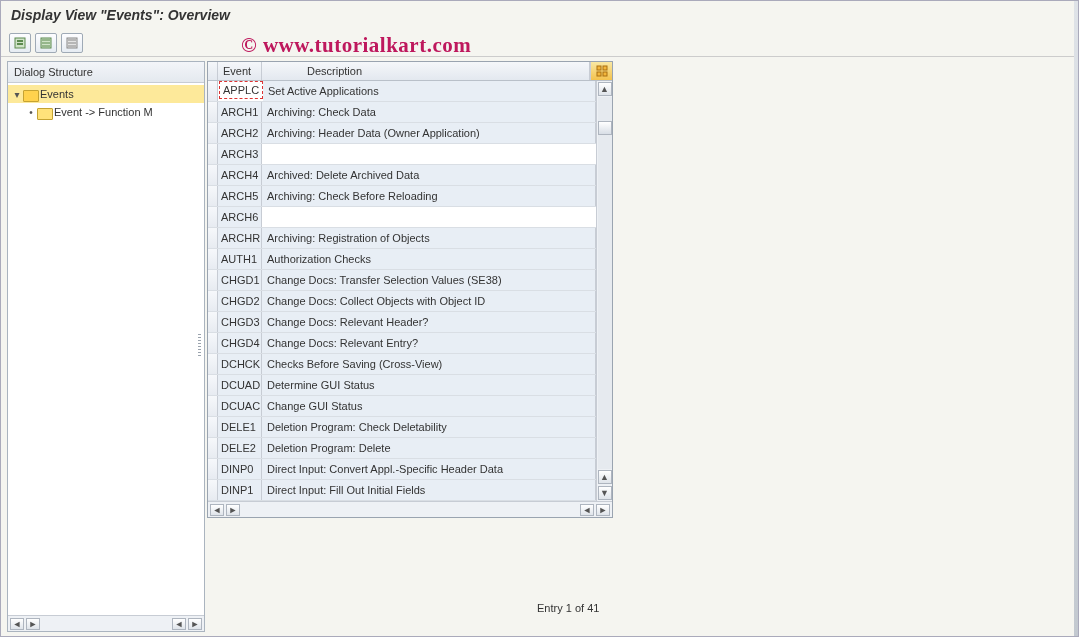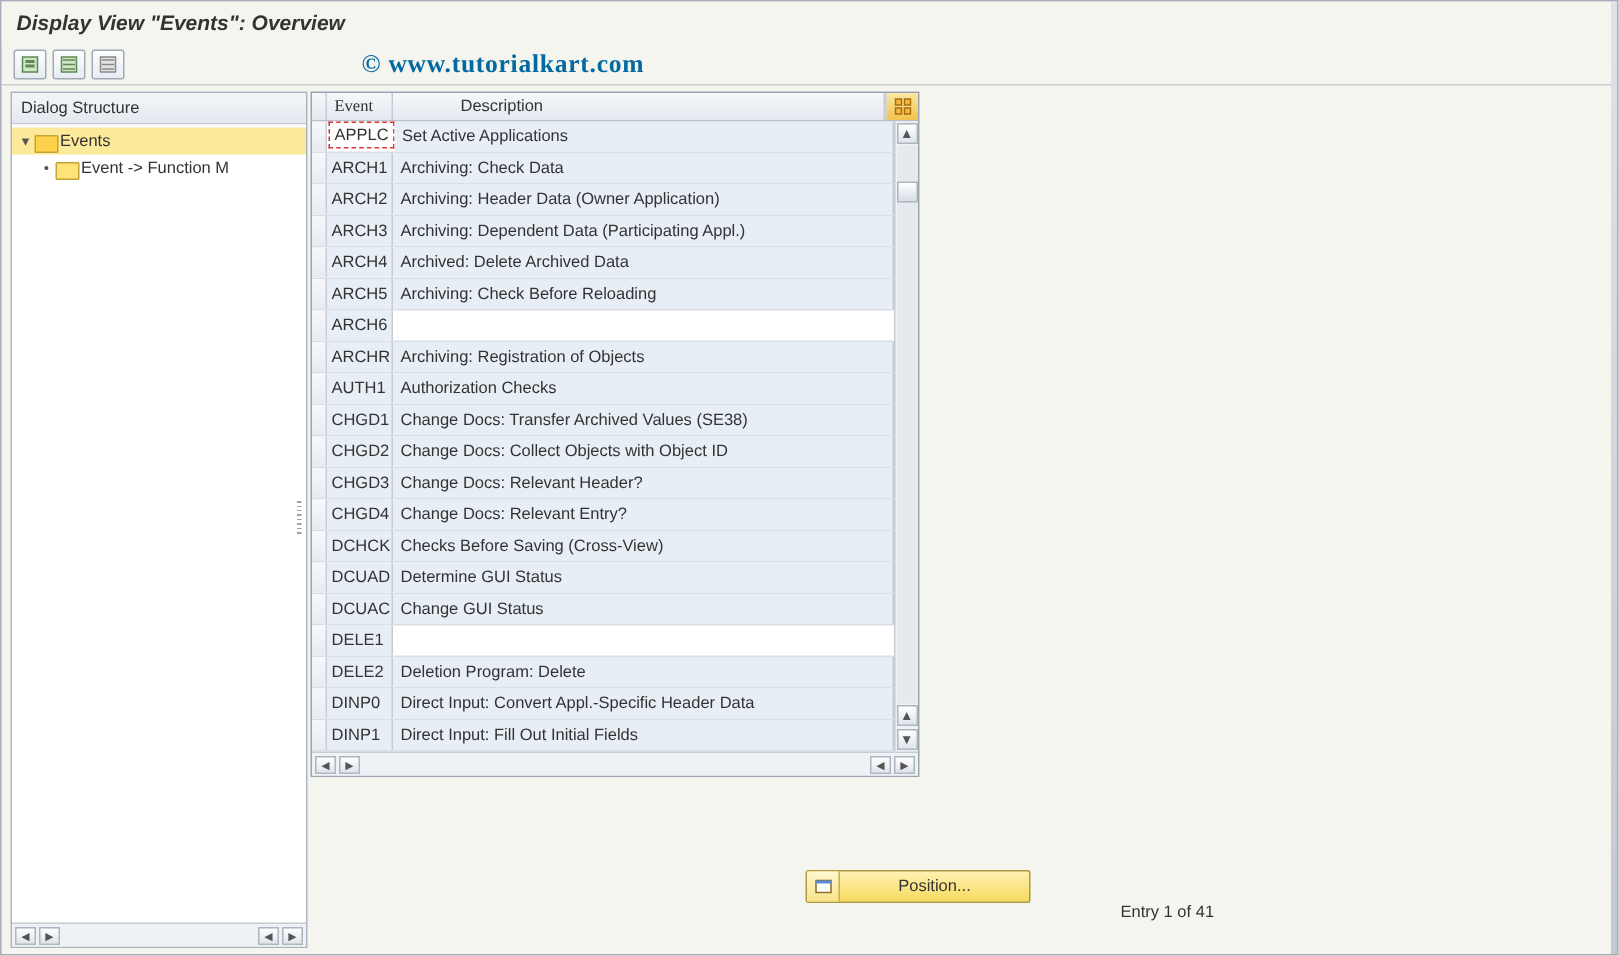--- a/index.html
+++ b/index.html
@@ -42,23 +42,23 @@
       background: linear-gradient(#fdfdff,#e6ecf3);
       display: flex;
       align-items: center;
       justify-content: center;
       cursor: pointer;
     }
     .watermark {
       position: absolute;
       left: 240px;
       top: 32px;
-      font-size: 17px;
+      font-size: 21px;
       font-weight: bold;
-      color: #0369a1;
+      color: #be185d;
       font-family: "Times New Roman", serif;
       letter-spacing: 0.5px;
     }
     .content {
       display: flex;
       height: calc(100% - 56px);
     }
     
     .leftpane {
       width: 198px;
@@ -148,21 +148,21 @@
       background:linear-gradient(#f5f7fa,#e3e8ef);
       border-bottom:1px solid #b9c0c9;
     }
     .gh-cell{
       padding:3px 5px;
       border-right:1px solid #c7ccd4;
       font-size:11px;
       color:#333;
     }
     .gh-sel{ width:10px; border-right:1px solid #c7ccd4; }
-    .gh-event{ width:44px;font-family:Liberation Serif, serif; }
+    .gh-event{ width:44px; }
     .gh-desc{ flex:1;margin-left:40px; }
     .gh-config{
       width:22px;
       display:flex;align-items:center;justify-content:center;
       border-left:1px solid #c7ccd4;
       background:linear-gradient(#f9e8a3,#f3c24e);
       cursor:pointer;
     }
     .grid-body-wrap{
       display:flex;
@@ -382,21 +382,20 @@
                 <div class="gc-desc">Archiving: Check Data</div>
               </div>
               <div class="grid-row">
                 <div class="gc-sel"></div>
                 <div class="gc-event">ARCH2</div>
                 <div class="gc-desc">Archiving: Header Data (Owner Application)</div>
               </div>
               <div class="grid-row">
                 <div class="gc-sel"></div>
                 <div class="gc-event">ARCH3</div>
-                <div class="gc-desc">Archiving: Dependent Data (Participating Appl.)</div>
               </div>
               <div class="grid-row">
                 <div class="gc-sel"></div>
                 <div class="gc-event">ARCH4</div>
                 <div class="gc-desc">Archived: Delete Archived Data</div>
               </div>
               <div class="grid-row">
                 <div class="gc-sel"></div>
                 <div class="gc-event">ARCH5</div>
                 <div class="gc-desc">Archiving: Check Before Reloading</div>
@@ -411,21 +410,21 @@
                 <div class="gc-desc">Archiving: Registration of Objects</div>
               </div>
               <div class="grid-row">
                 <div class="gc-sel"></div>
                 <div class="gc-event">AUTH1</div>
                 <div class="gc-desc">Authorization Checks</div>
               </div>
               <div class="grid-row">
                 <div class="gc-sel"></div>
                 <div class="gc-event">CHGD1</div>
-                <div class="gc-desc">Change Docs: Transfer Archived Values (SE38)</div>
+                <div class="gc-desc">Change Docs: Transfer Selection Values (SE38)</div>
               </div>
               <div class="grid-row">
                 <div class="gc-sel"></div>
                 <div class="gc-event">CHGD2</div>
                 <div class="gc-desc">Change Docs: Collect Objects with Object ID</div>
               </div>
               <div class="grid-row">
                 <div class="gc-sel"></div>
                 <div class="gc-event">CHGD3</div>
                 <div class="gc-desc">Change Docs: Relevant Header?</div>
@@ -446,20 +445,21 @@
                 <div class="gc-desc">Determine GUI Status</div>
               </div>
               <div class="grid-row">
                 <div class="gc-sel"></div>
                 <div class="gc-event">DCUAC</div>
                 <div class="gc-desc">Change GUI Status</div>
               </div>
               <div class="grid-row">
                 <div class="gc-sel"></div>
                 <div class="gc-event">DELE1</div>
+                <div class="gc-desc">Deletion Program: Check Deletability</div>
               </div>
               <div class="grid-row">
                 <div class="gc-sel"></div>
                 <div class="gc-event">DELE2</div>
                 <div class="gc-desc">Deletion Program: Delete</div>
               </div>
               <div class="grid-row">
                 <div class="gc-sel"></div>
                 <div class="gc-event">DINP0</div>
                 <div class="gc-desc">Direct Input: Convert Appl.-Specific Header Data</div>
@@ -486,28 +486,19 @@
           </div>
           <div style="display:flex;gap:2px">
             <div class="hbtn">◄</div>
             <div class="hbtn">►</div>
           </div>
         </div>
       </div>
 
       <div class="footerbar">
         <div style="width:70px"></div>
-        <div class="posbtn">
-          <span class="picon">
-            <svg width="12" height="12" viewBox="0 0 12 12">
-                <rect x="1" y="2" width="10" height="8" fill="#fff" stroke="#8a6d1e"></rect>
-                <rect x="1" y="2" width="10" height="2" fill="#5b8bd6"></rect>
-              </svg>
-          </span>
-          <span class="plabel">Position...</span>
-        </div>
         <span class="entrytext">Entry 1 of 41</span>
       </div>
     </div>
   </div>
 
   <div class="bigborder"></div>
 </div>
 
 </body></html>

